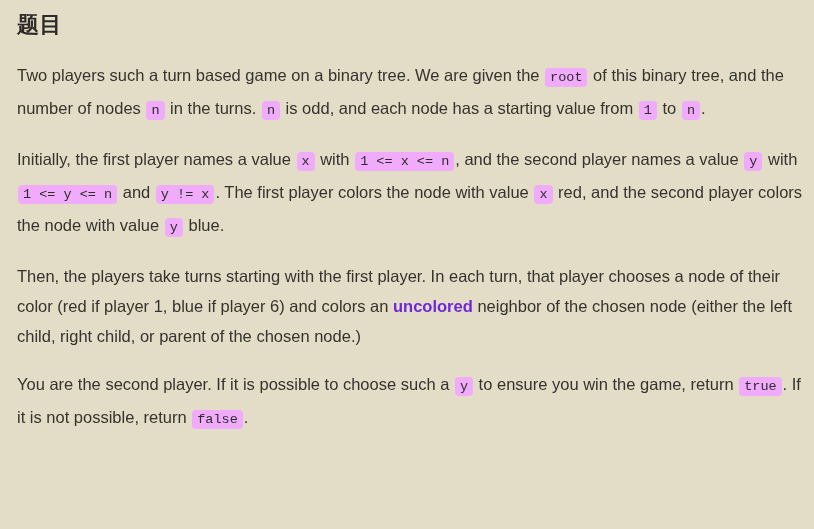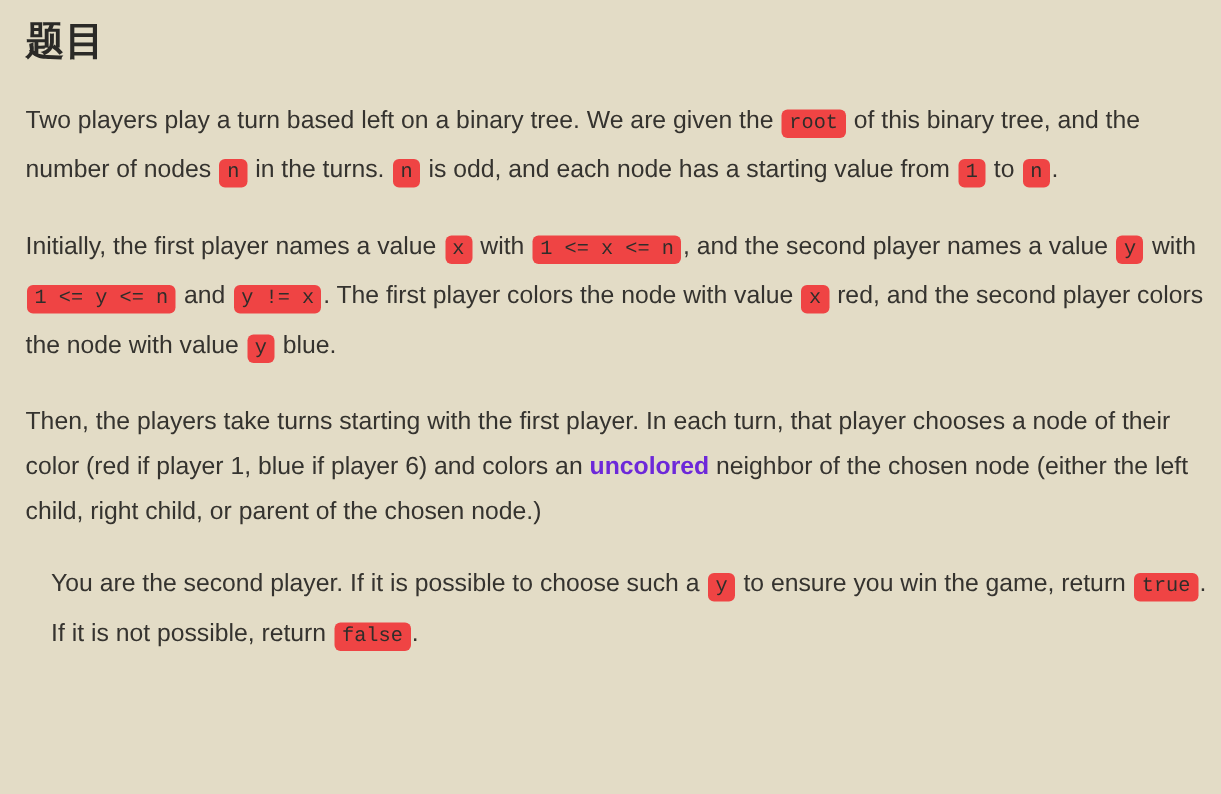--- a/index.html
+++ b/index.html
@@ -13,63 +13,62 @@
     font-family: "Liberation Sans", "DejaVu Sans", sans-serif;
     color: #33312e;
     overflow: hidden;
   }
   #page {
     padding: 12px 9px 0 17px;
     box-sizing: border-box;
     width: 814px;
   }
   h1.title {
-    font-size: 26px;
+    font-size: 22px;
     font-weight: bold;
     line-height: 1.2;
     margin: 0 0 22px 0;
     color: #2b2a27;
     letter-spacing: 0.5px;
   }
   p.para {
     font-size: 16.5px;
     line-height: 30px;
     margin: 0 0 18px 0;
     color: #35332f;
     text-align: left;
   }
   p.para:last-child {
     margin-bottom: 0;
-    margin-left: 17px;
   }
   code.cd {
     font-family: "Liberation Mono", "DejaVu Sans Mono", monospace;
     font-size: 13.5px;
-    background: #ef4444;
+    background: #f0abfc;
     border-radius: 4px;
     padding: 2px 5px;
     color: #2f2d2a;
     white-space: pre;
     margin: 0 1px;
     vertical-align: baseline;
   }
   b.bold {
     font-weight: bold;
     color: #6d28d9;
   }
 </style>
 </head>
 <body>
 
 <div id="page">
 
   <h1 class="title">题目</h1>
 
   <p class="para">
-    <span>Two players play a turn based left on a binary tree. We are given the </span><code class="cd">root</code><span> of this binary tree, and the number of nodes </span><code class="cd">n</code><span> in the turns. </span><code class="cd">n</code><span> is odd, and each node has a starting value from </span><code class="cd">1</code><span> to </span><code class="cd">n</code><span>.</span>
+    <span>Two players such a turn based game on a binary tree. We are given the </span><code class="cd">root</code><span> of this binary tree, and the number of nodes </span><code class="cd">n</code><span> in the turns. </span><code class="cd">n</code><span> is odd, and each node has a starting value from </span><code class="cd">1</code><span> to </span><code class="cd">n</code><span>.</span>
   </p>
 
   <p class="para">
     <span>Initially, the first player names a value </span><code class="cd">x</code><span> with </span><code class="cd">1 &lt;= x &lt;= n</code><span>, and the second player names a value </span><code class="cd">y</code><span> with </span><code class="cd">1 &lt;= y &lt;= n</code><span> and </span><code class="cd">y != x</code><span>. The first player colors the node with value </span><code class="cd">x</code><span> red, and the second player colors the node with value </span><code class="cd">y</code><span> blue.</span>
   </p>
 
   <p class="para">
     <span>Then, the players take turns starting with the first player. In each turn, that player chooses a node of their color (red if player 1, blue if player 6) and colors an </span><b class="bold">uncolored</b><span> neighbor of the chosen node (either the left child, right child, or parent of the chosen node.)</span>
   </p>
 

